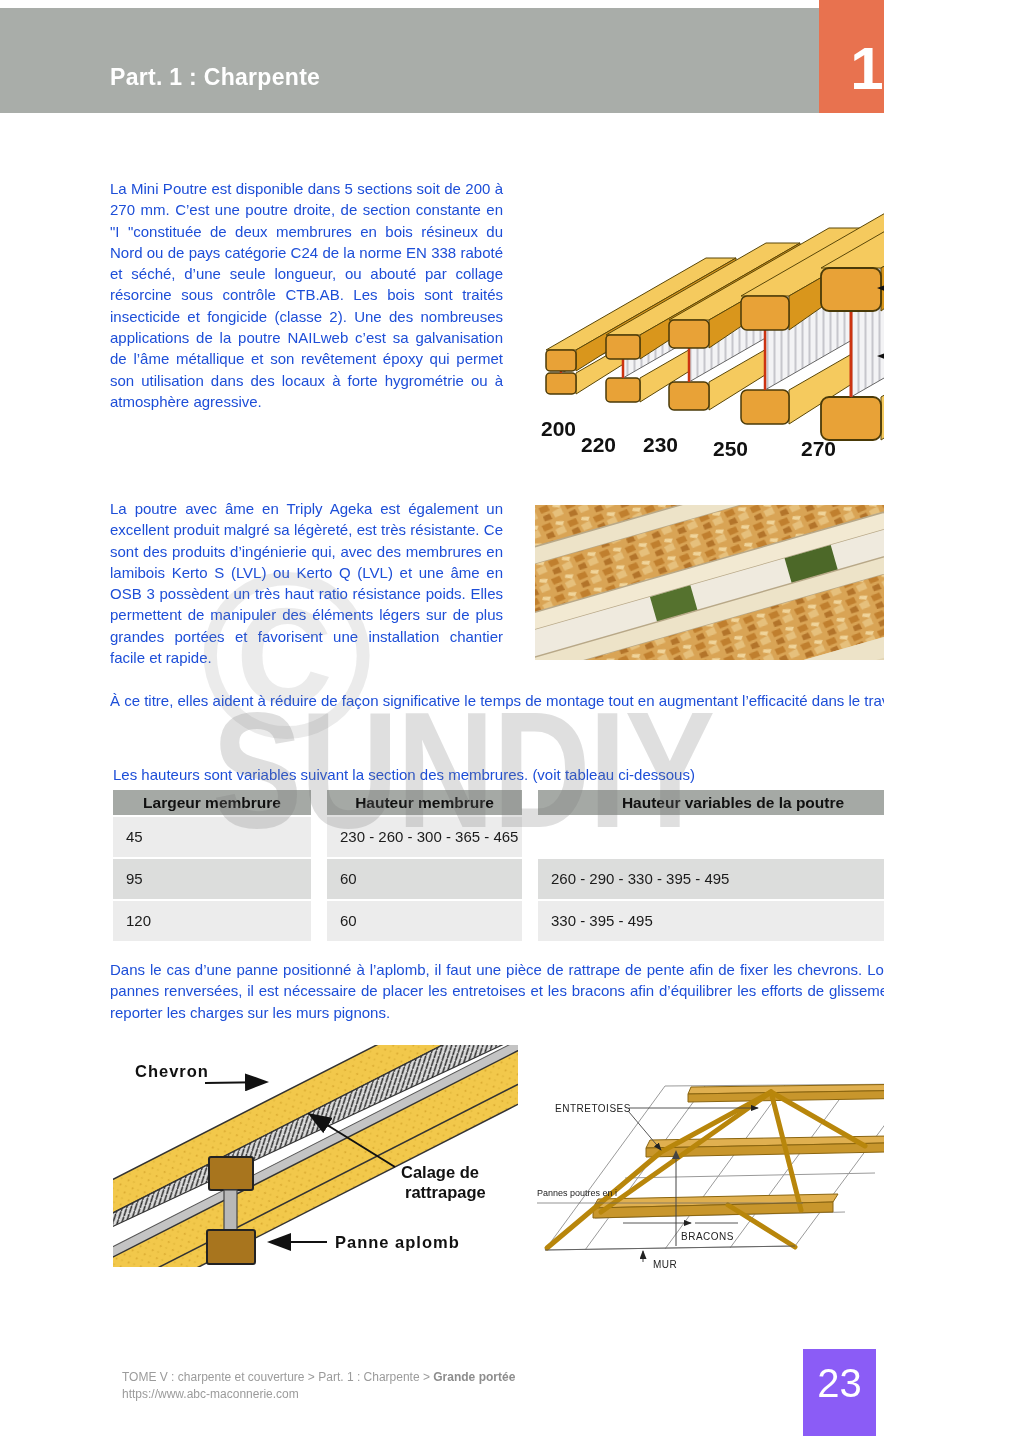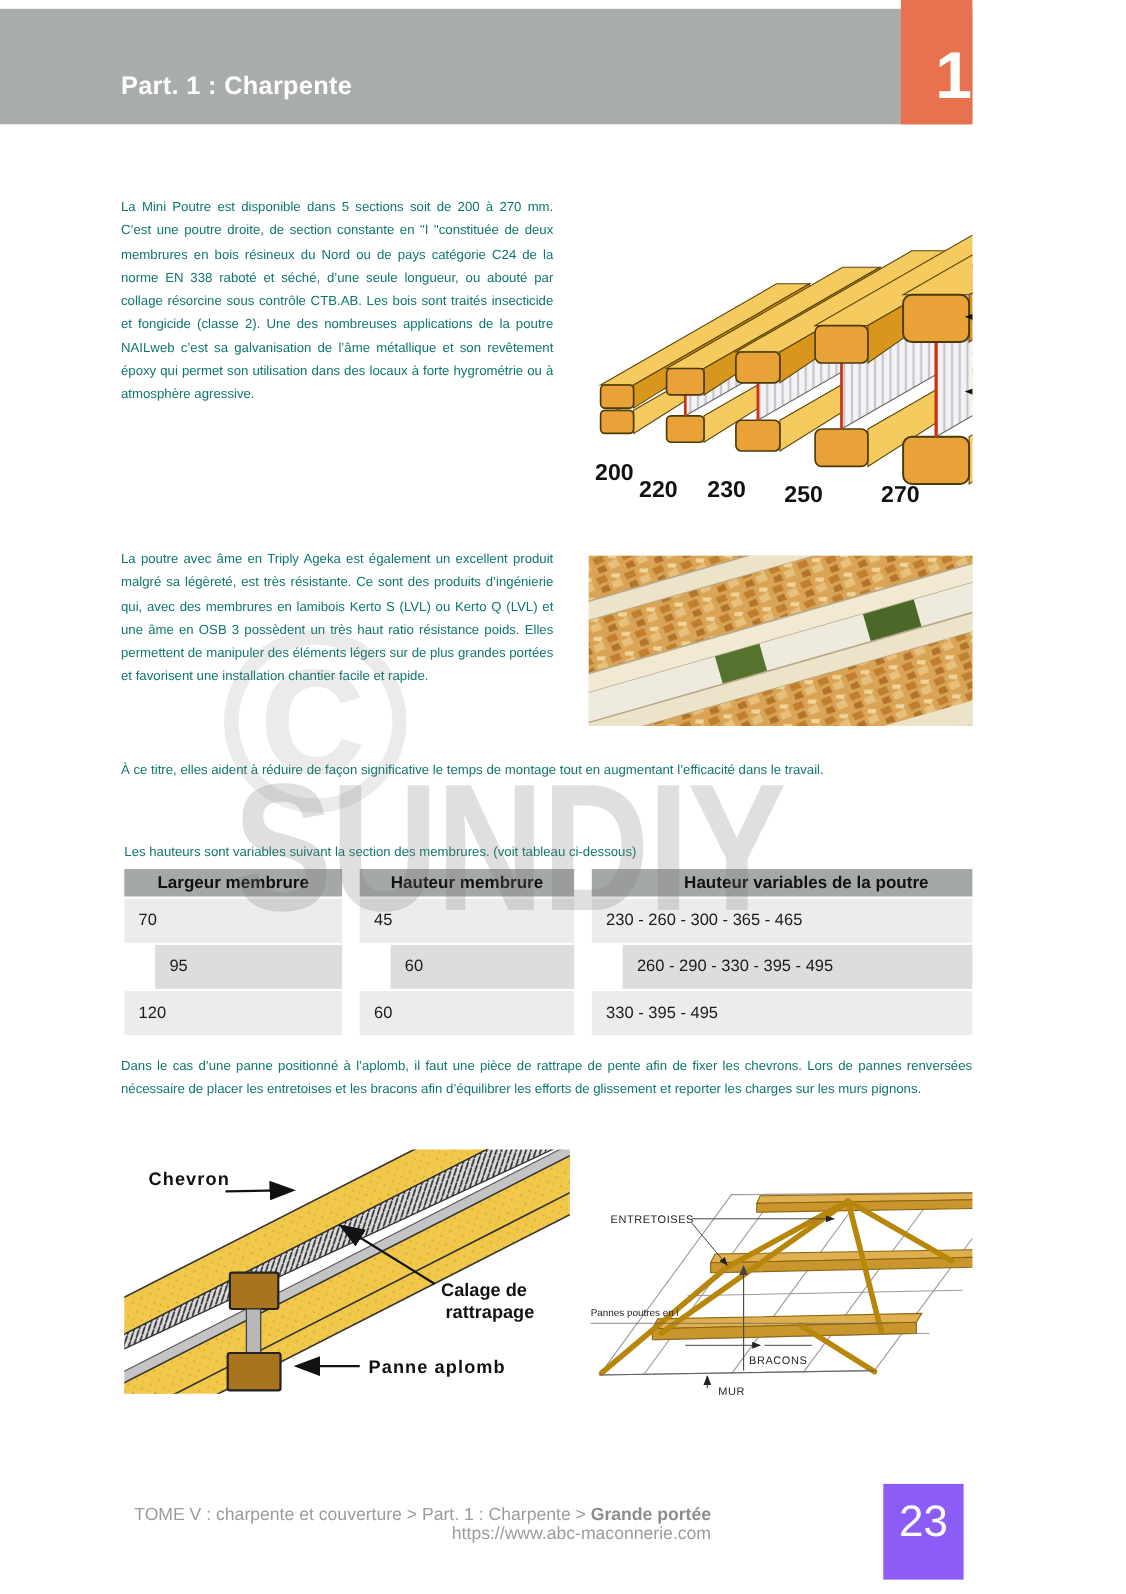--- a/index.html
+++ b/index.html
@@ -5,38 +5,38 @@
   html,body{margin:0;padding:0;background:#fff;}
   .page{position:relative;width:884px;height:1449px;background:#ffffff;overflow:hidden;
         font-family:"Liberation Sans",sans-serif;color:#1b1b1b;}
   
   .header-bar{position:absolute;left:0;top:8px;width:1024px;height:105px;background:#a9ada9;}
   .header-title{position:absolute;left:110px;top:64px;font-size:23px;font-weight:bold;color:#ffffff;letter-spacing:.3px;}
   .chapter-box{position:absolute;left:819px;top:0;width:96px;height:113px;background:#e8724f;
                display:flex;align-items:flex-end;justify-content:center;}
   .chapter-num{font-size:60px;font-weight:bold;color:#ffffff;line-height:1;padding-bottom:14px;}
   
-  .para{position:absolute;text-align:justify;font-size:12px;line-height:21.3px;color:#0f766e;}
+  .para{position:absolute;text-align:justify;font-size:15px;line-height:21.3px;color:#1d4ed8;}
   .p1{left:110px;top:178px;width:393px;}
   .p2{left:110px;top:498px;width:393px;}
   .p3{left:110px;top:690px;width:806px;}
   .tintro{left:113px;top:764px;width:806px;text-align:left;}
   .p4{left:110px;top:959px;width:808px;}
   
   .fig{position:absolute;}
   
   .tbl{position:absolute;left:113px;top:790px;width:797px;font-size:15px;}
   .trow{display:grid;grid-template-columns:198px 195px 390px;column-gap:7px;margin-bottom:2px;gap:16px;}
   .thead .cell{background:#a5a9a5;font-weight:bold;text-align:center;line-height:25px;height:25px;font-size:15.5px;color:#111;}
   .tdata .cell{height:40px;line-height:40px;padding-left:13px;}
   .tdata.odd .cell{background:#ececec;}
-  .tdata.even .cell{background:#dcdddc;margin-left:28px;}
+  .tdata.even .cell{background:#dcdddc;}
   .tdata .cell{box-sizing:border-box;}
   
-  .footer{position:absolute;left:122px;top:1369px;font-size:16px;line-height:17px;color:#9b9b9b;text-align:right;}
+  .footer{position:absolute;left:122px;top:1369px;font-size:12px;line-height:17px;color:#9b9b9b;}
   .footer b{color:#8d8d8d;}
   .page-box{position:absolute;left:803px;top:1349px;width:73px;height:87px;background:#8b5cf6;text-align:center;}
   .page-num{font-size:40px;color:#ffffff;line-height:1;padding-top:14px;font-family:"Liberation Sans",sans-serif;}
   
   .wm{position:absolute;z-index:50;pointer-events:none;font-weight:bold;}
   .wm-c{left:200px;top:538px;font-size:235px;color:rgba(128,128,128,0.16);line-height:1;}
   .wm-text{left:212px;top:688px;font-size:165px;color:rgba(120,120,120,0.24);
            transform:scaleX(0.82);transform-origin:left top;letter-spacing:-2px;line-height:1;}
   svg text{font-family:"Liberation Sans",sans-serif;}
 </style>
@@ -164,21 +164,20 @@
 
   <div class="para tintro">Les hauteurs sont variables suivant la section des membrures. (voit tableau ci-dessous)</div>
 
   <div class="tbl">
     <div class="trow thead">
       <div class="cell">Largeur membrure</div>
       <div class="cell">Hauteur membrure</div>
       <div class="cell">Hauteur variables de la poutre</div>
     </div>
     <div class="trow tdata odd">
-      <div class="cell">70</div>
       <div class="cell">45</div>
       <div class="cell">230 - 260 - 300 - 365 - 465</div>
     </div>
     <div class="trow tdata even">
       <div class="cell">95</div>
       <div class="cell">60</div>
       <div class="cell">260 - 290 - 330 - 395 - 495</div>
     </div>
     <div class="trow tdata odd">
       <div class="cell">120</div>

